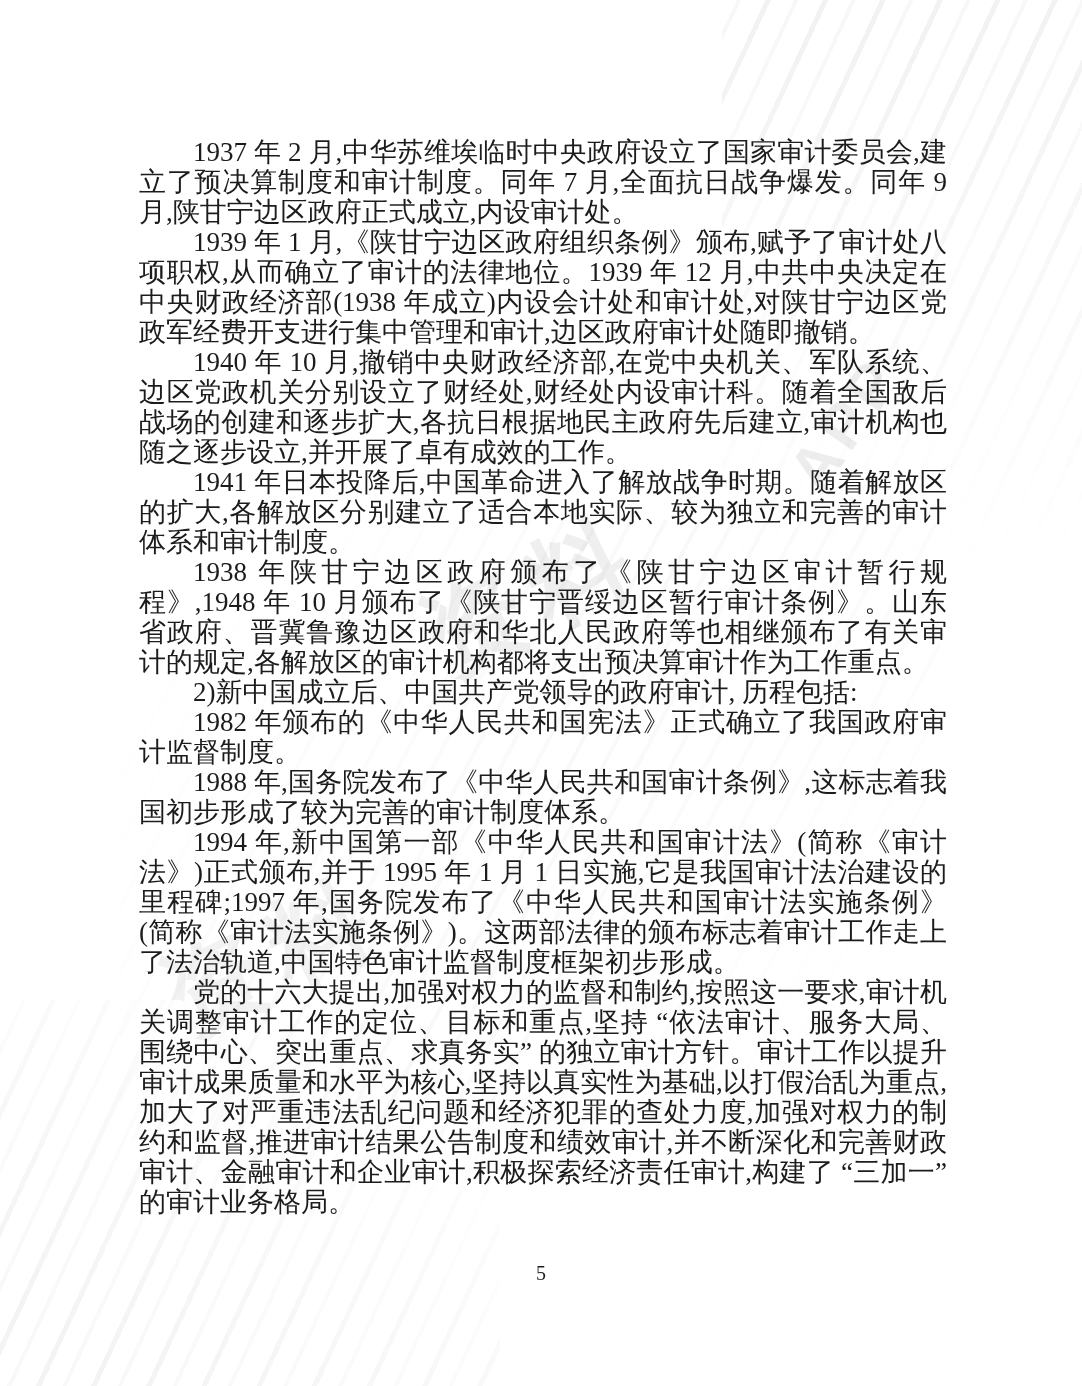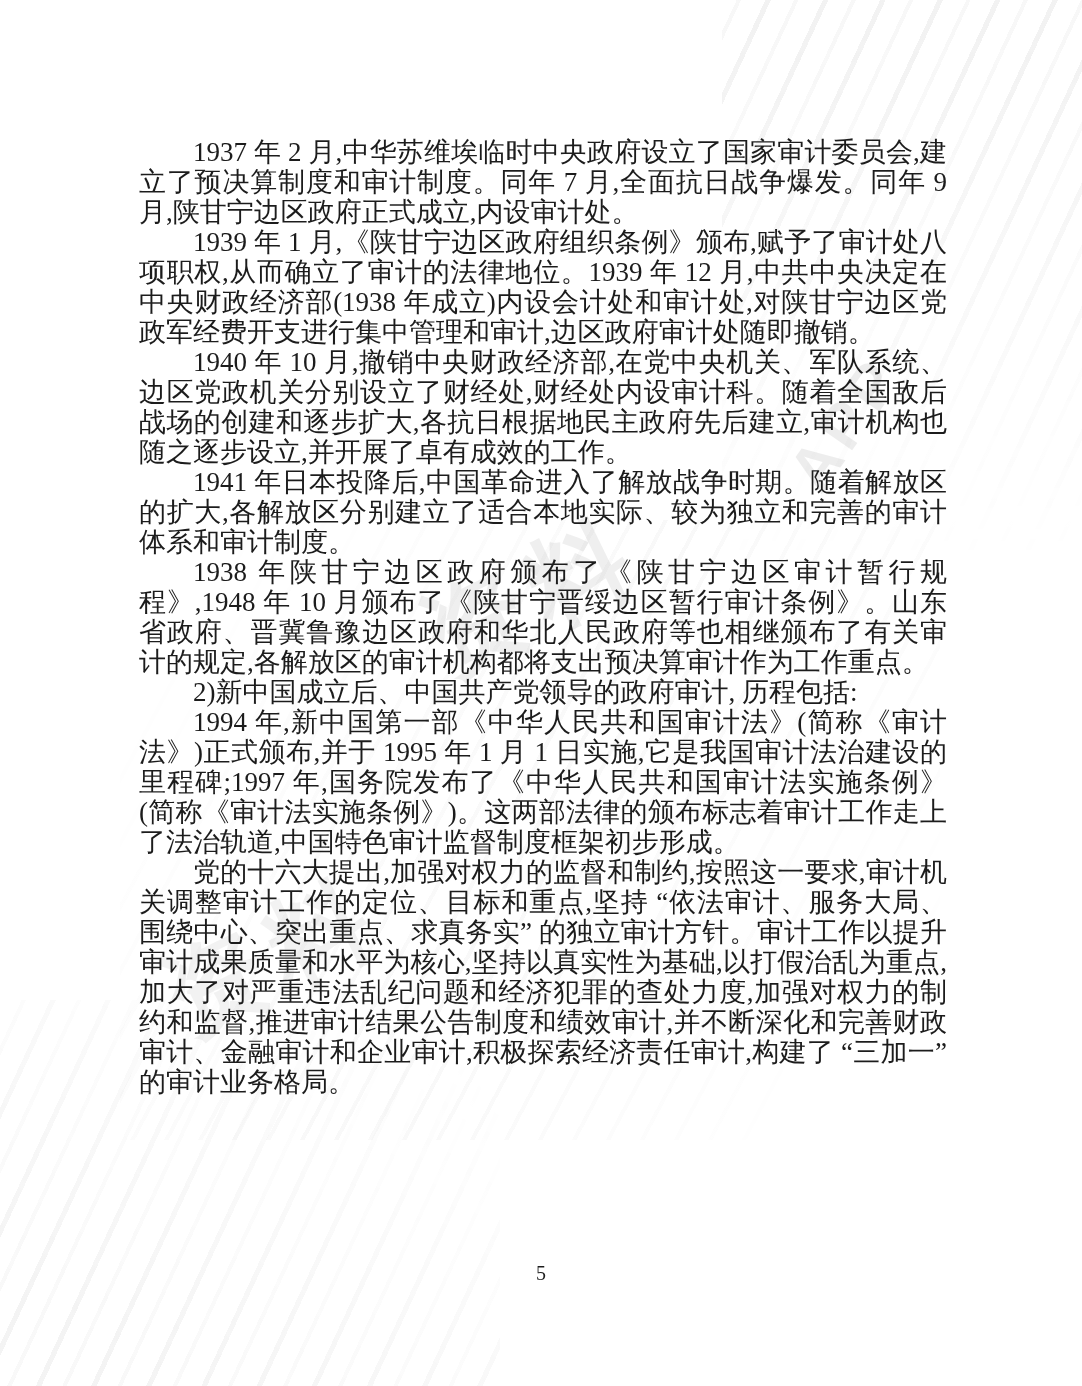--- a/index.html
+++ b/index.html
@@ -117,19 +117,21 @@
   <div class="wm wm-text wm-text-2">APP</div>
   <div class="wm wm-text wm-text-3">资料</div>
 
   <div class="content">
     <p>1937 年 2 月,中华苏维埃临时中央政府设立了国家审计委员会,建立了预决算制度和审计制度。同年 7 月,全面抗日战争爆发。同年 9 月,陕甘宁边区政府正式成立,内设审计处。</p>
     <p>1939 年 1 月,《陕甘宁边区政府组织条例》颁布,赋予了审计处八项职权,从而确立了审计的法律地位。1939 年 12 月,中共中央决定在中央财政经济部(1938 年成立)内设会计处和审计处,对陕甘宁边区党政军经费开支进行集中管理和审计,边区政府审计处随即撤销。</p>
     <p>1940 年 10 月,撤销中央财政经济部,在党中央机关、军队系统、边区党政机关分别设立了财经处,财经处内设审计科。随着全国敌后战场的创建和逐步扩大,各抗日根据地民主政府先后建立,审计机构也随之逐步设立,并开展了卓有成效的工作。</p>
     <p>1941 年日本投降后,中国革命进入了解放战争时期。随着解放区的扩大,各解放区分别建立了适合本地实际、较为独立和完善的审计体系和审计制度。</p>
     <p>1938 年陕甘宁边区政府颁布了《陕甘宁边区审计暂行规程》,1948 年 10 月颁布了《陕甘宁晋绥边区暂行审计条例》。山东省政府、晋冀鲁豫边区政府和华北人民政府等也相继颁布了有关审计的规定,各解放区的审计机构都将支出预决算审计作为工作重点。</p>
     <p>2)新中国成立后、中国共产党领导的政府审计, 历程包括:</p>
+    <p>1982 年颁布的《中华人民共和国宪法》正式确立了我国政府审计监督制度。</p>
+    <p>1988 年,国务院发布了《中华人民共和国审计条例》,这标志着我国初步形成了较为完善的审计制度体系。</p>
     <p>1994 年,新中国第一部《中华人民共和国审计法》(简称《审计法》)正式颁布,并于 1995 年 1 月 1 日实施,它是我国审计法治建设的里程碑;1997 年,国务院发布了《中华人民共和国审计法实施条例》(简称《审计法实施条例》)。这两部法律的颁布标志着审计工作走上了法治轨道,中国特色审计监督制度框架初步形成。</p>
     <p>党的十六大提出,加强对权力的监督和制约,按照这一要求,审计机关调整审计工作的定位、目标和重点,坚持 “依法审计、服务大局、围绕中心、突出重点、求真务实” 的独立审计方针。审计工作以提升审计成果质量和水平为核心,坚持以真实性为基础,以打假治乱为重点,加大了对严重违法乱纪问题和经济犯罪的查处力度,加强对权力的制约和监督,推进审计结果公告制度和绩效审计,并不断深化和完善财政审计、金融审计和企业审计,积极探索经济责任审计,构建了 “三加一” 的审计业务格局。</p>
   </div>
 
   <div class="page-number">5</div>
 
 </div>
 
 </body></html>

